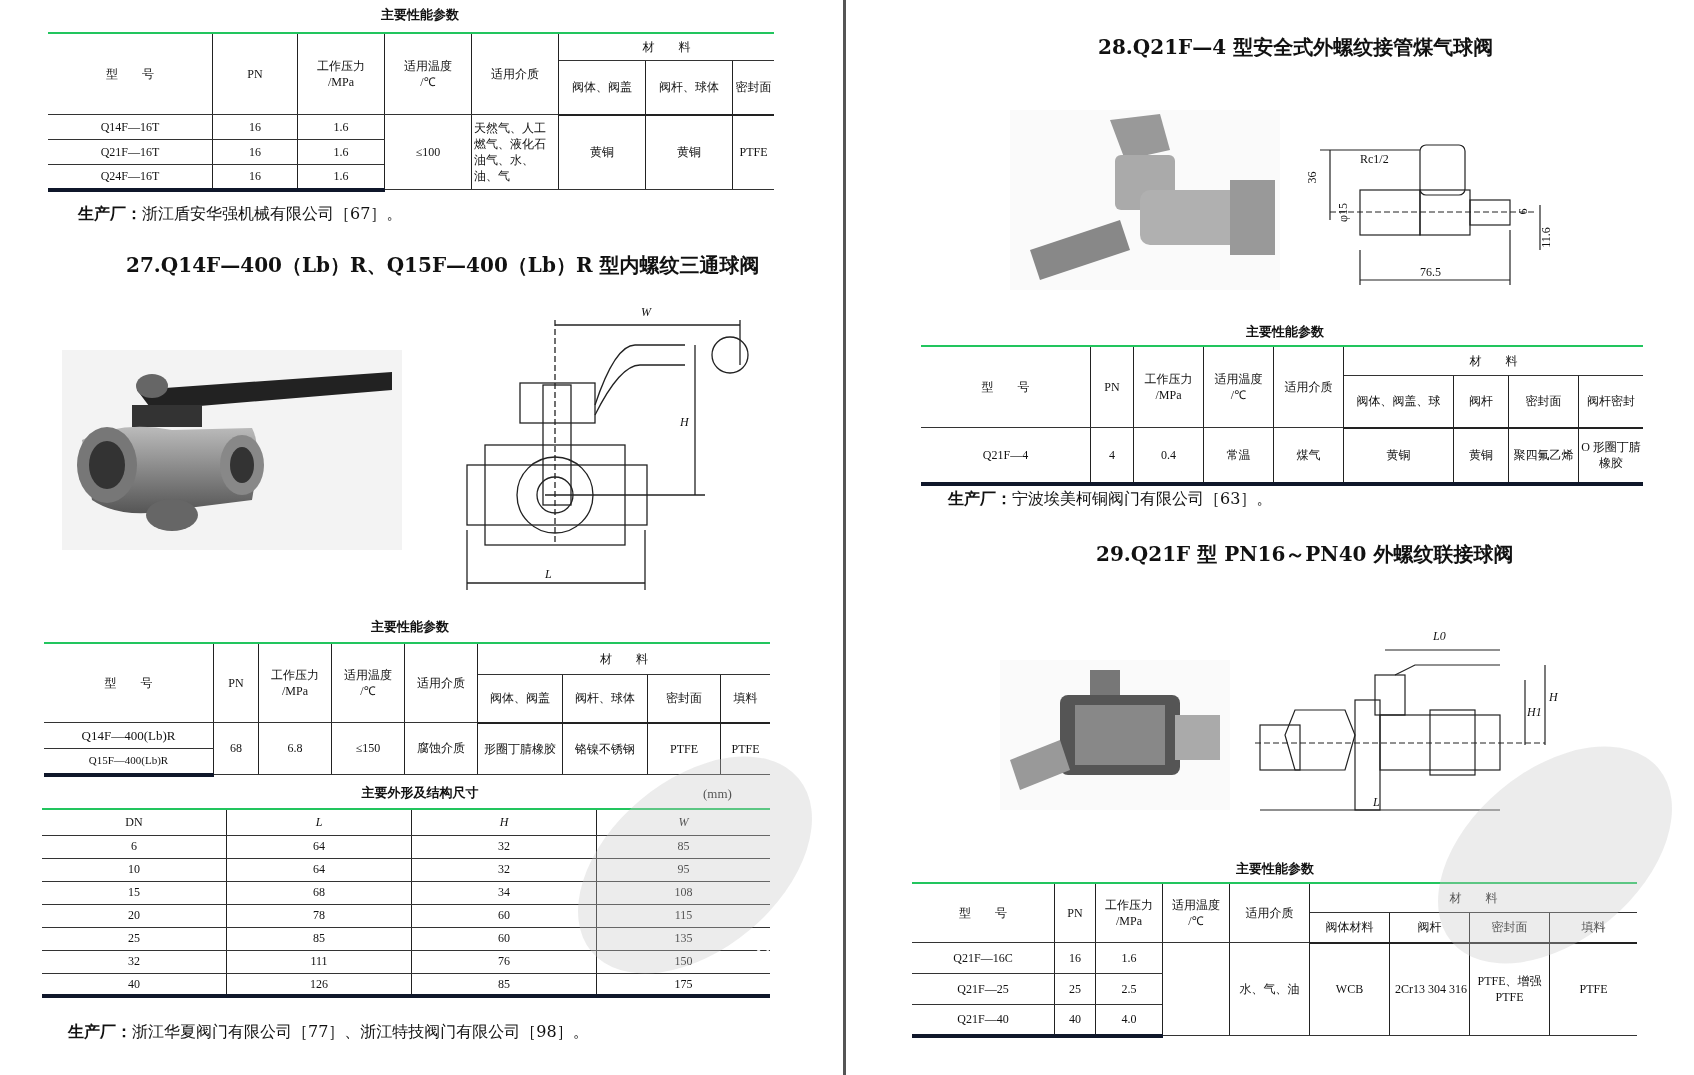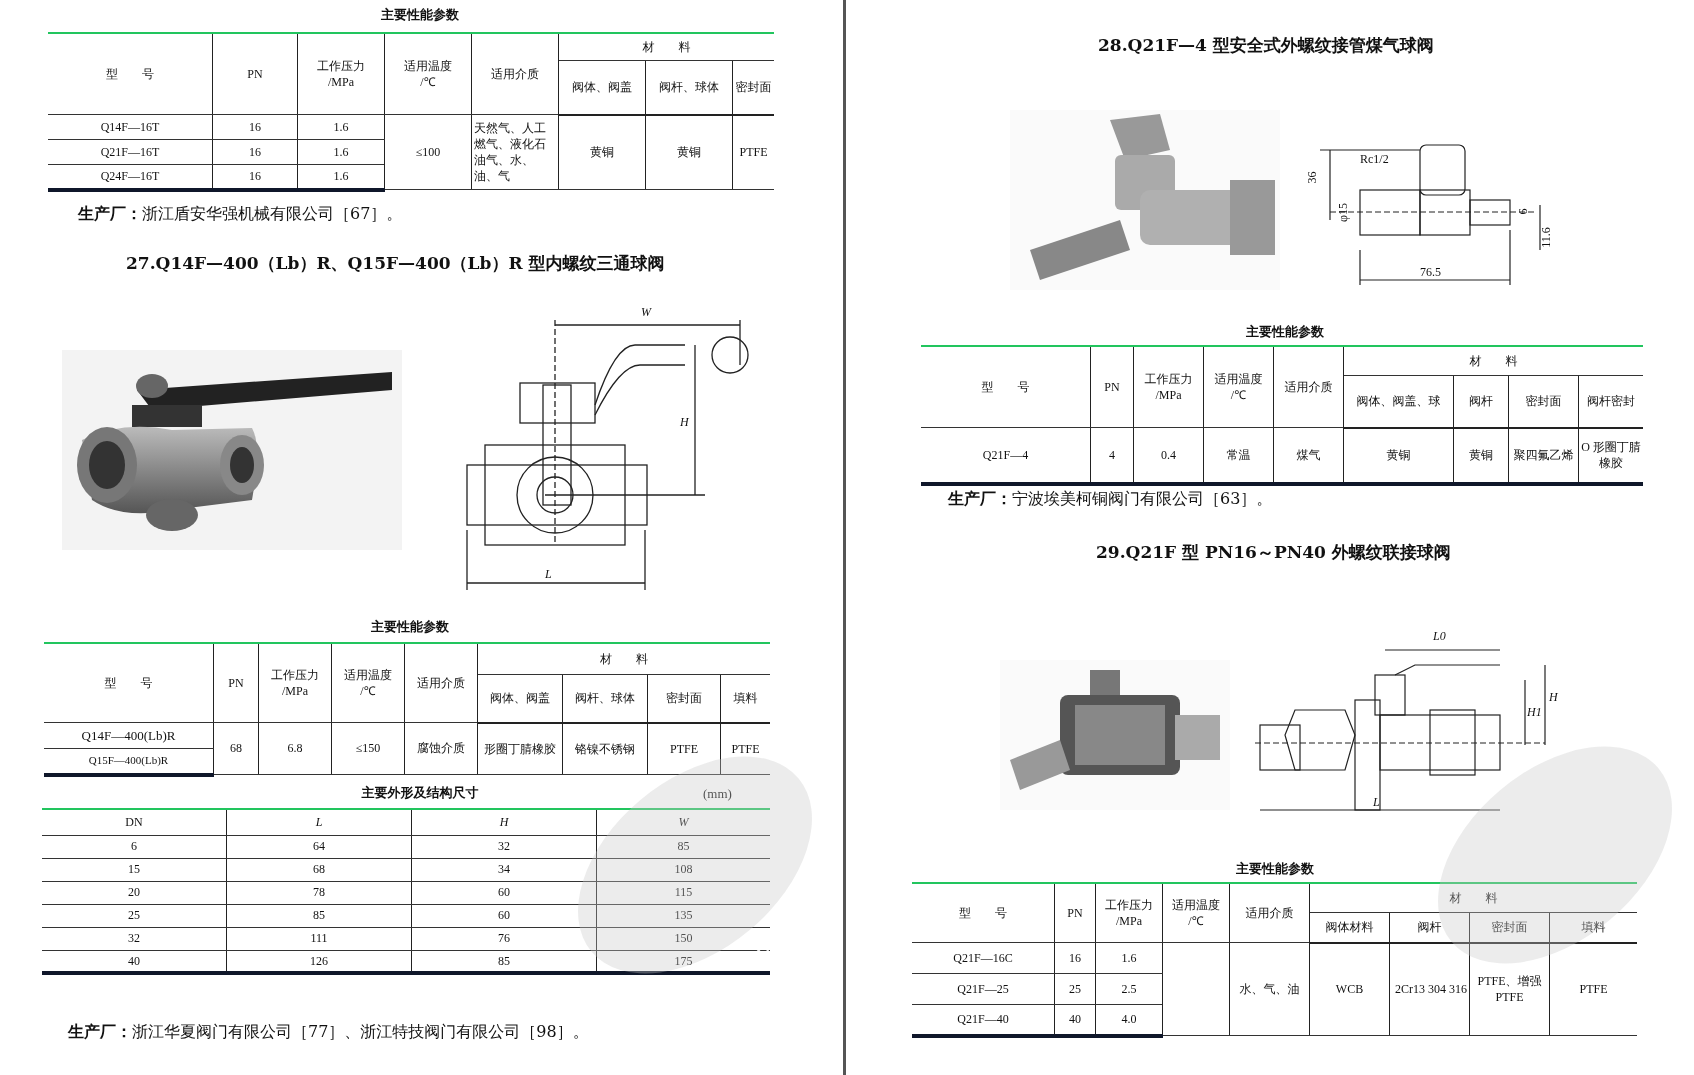--- a/index.html
+++ b/index.html
@@ -1,20 +1,20 @@
 <!DOCTYPE html>
 <html><head>
 <meta charset="utf-8">
 <style>
   html, body { margin:0; padding:0; }
   body { width:1694px; height:1075px; position:relative; overflow:hidden; background:#ffffff; font-family:"DejaVu Serif", serif; color:#111; }
   .abs { position:absolute; }
   .divider { position:absolute; left:843px; top:0; width:3px; height:1075px; background:#555; }
   .cap { position:absolute; font-family:"DejaVu Sans", sans-serif; font-weight:bold; font-size:13px; text-align:center; }
-  .sec-title { position:absolute; font-family:"DejaVu Serif", serif; font-weight:bold; font-size:17px; white-space:nowrap; }
+  .sec-title { position:absolute; font-family:"DejaVu Serif", serif; font-weight:bold; font-size:20px; white-space:nowrap; }
   .maker { position:absolute; font-family:"DejaVu Serif", serif; font-size:16px; white-space:nowrap; }
   .maker b { font-family:"DejaVu Sans", sans-serif; }
   table.t { position:absolute; border-collapse:collapse; font-size:12px; font-family:"Liberation Serif", serif; }
   table.t td, table.t th { border-left:1px solid #222; border-right:1px solid #222; border-bottom:1px solid #333; text-align:center; font-weight:normal; padding:0 2px; line-height:1.35; }
   table.t tr:first-child th { border-top:2px solid #22c55e; }
   table.t td:first-child, table.t th:first-child { border-left:none; }
   table.t td:last-child, table.t th:last-child { border-right:none; }
   table.t tr:last-child td { border-bottom:4px solid #0f172a; }
   table.t .hdrsep th { border-bottom:2px solid #222; }
   .unit { position:absolute; font-size:13px; font-family:"Liberation Serif", serif; }
@@ -159,20 +159,26 @@
     <th style="width:180px; font-style:italic;">H</th>
     <th style="font-style:italic;">W</th>
   </tr>
   <tr style="height:23px;">
         <td>6</td>
         <td>64</td>
         <td>32</td>
         <td>85</td>
       </tr>
   <tr style="height:23px;">
+        <td>10</td>
+        <td>64</td>
+        <td>32</td>
+        <td>95</td>
+      </tr>
+  <tr style="height:23px;">
         <td>15</td>
         <td>68</td>
         <td>34</td>
         <td>108</td>
       </tr>
   <tr style="height:23px;">
         <td>20</td>
         <td>78</td>
         <td>60</td>
         <td>115</td>

